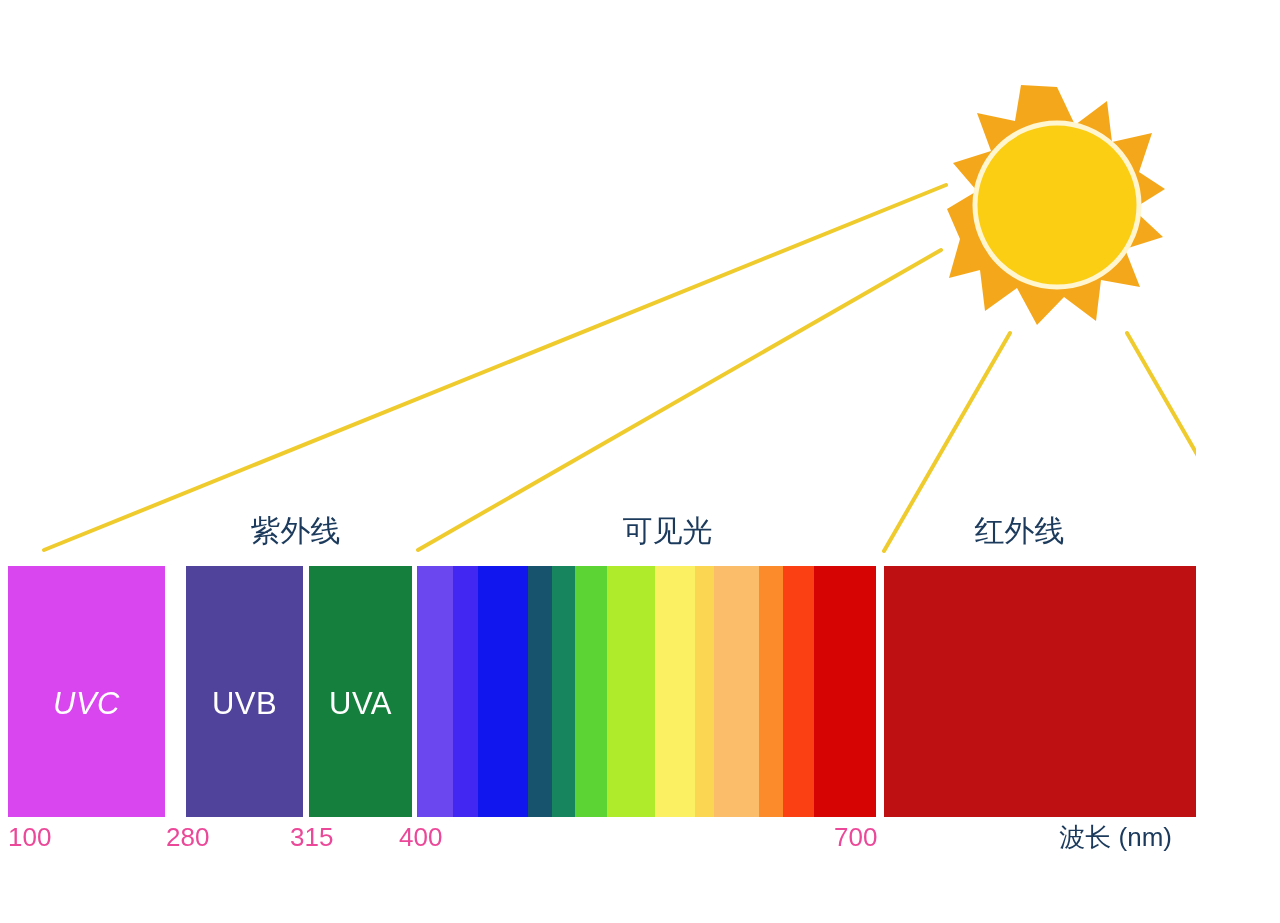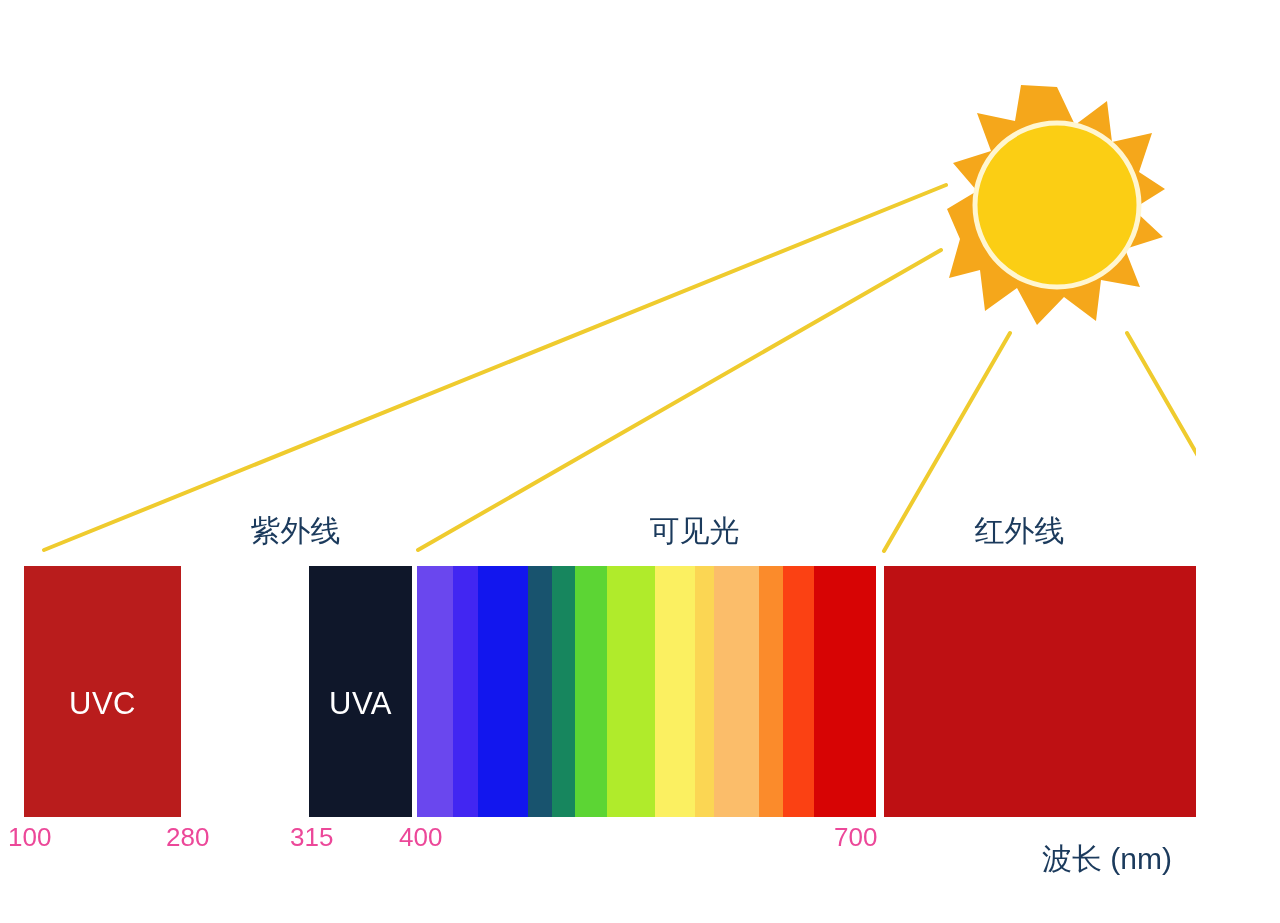--- a/index.html
+++ b/index.html
@@ -83,25 +83,24 @@
     font-size: 26px;
     line-height: 1;
     white-space: nowrap;
     font-family: "Liberation Sans", "DejaVu Sans", sans-serif;
   }
   #axis-title {
     position: absolute;
     top: 824px;
     right: 24px;
     color: #1b3a5c;
-    font-size: 30px;
+    font-size: 26px;
     line-height: 1;
     white-space: nowrap;
     font-family: "Liberation Sans", "DejaVu Sans", sans-serif;
-    margin-top: 20px;
   }
 </style>
 </head>
 <body>
 
 <div id="stage">
 
   <div id="sun">
     <svg viewBox="0 0 220 240" xmlns="http://www.w3.org/2000/svg" aria-hidden="true">
       <g>
@@ -120,29 +119,32 @@
   <svg id="rays" viewBox="0 0 1280 923" xmlns="http://www.w3.org/2000/svg">
     <g stroke="#EFCB2E" stroke-width="4" stroke-linecap="round" fill="none">
       <line x1="946" y1="185" x2="44" y2="550"></line>
       <line x1="941" y1="250" x2="418" y2="550"></line>
       <line x1="1010" y1="333" x2="884" y2="551"></line>
       <line x1="1127" y1="333" x2="1253" y2="551"></line>
     </g>
   </svg>
 
   <div class="group-label" style="left:188px; top:516px; width:215px;">紫外线</div>
-  <div class="group-label" style="left:572px; top:516px; width:245px;">可见光</div>
+  <div class="group-label" style="left:545px; top:516px; width:245px;">可见光</div>
   <div class="group-label" style="left:912px; top:516px; width:215px;">红外线</div>
 
-  <div class="band" id="band-uvc" style="left:24px; width:157px; background:#b91c1c;">
+  <div class="band" id="band-uvc" style="left:8px; width:157px; background:#d946ef;font-style:italic;">
     <div class="band-label">UVC</div>
   </div>
 
+  <div class="band" id="band-uvb" style="left:186px; width:117px; background:#50439B;">
+    <div class="band-label">UVB</div>
+  </div>
 
-  <div class="band" id="band-uva" style="left:309px; width:103px; background:#0f172a;">
+  <div class="band" id="band-uva" style="left:309px; width:103px; background:#15803d;">
     <div class="band-label">UVA</div>
   </div>
 
   <div id="visible-band" style="left:417px; width:459px;">
       <div class="stripe" style="background: rgb(106, 71, 238); width: 7.84314%;"></div>
       <div class="stripe" style="background: rgb(66, 38, 242); width: 5.44662%;"></div>
       <div class="stripe" style="background: rgb(18, 22, 238); width: 10.8932%;"></div>
       <div class="stripe" style="background: rgb(24, 83, 110); width: 5.22876%;"></div>
       <div class="stripe" style="background: rgb(23, 134, 94); width: 5.01089%;"></div>
       <div class="stripe" style="background: rgb(92, 213, 52); width: 6.97168%;"></div>

